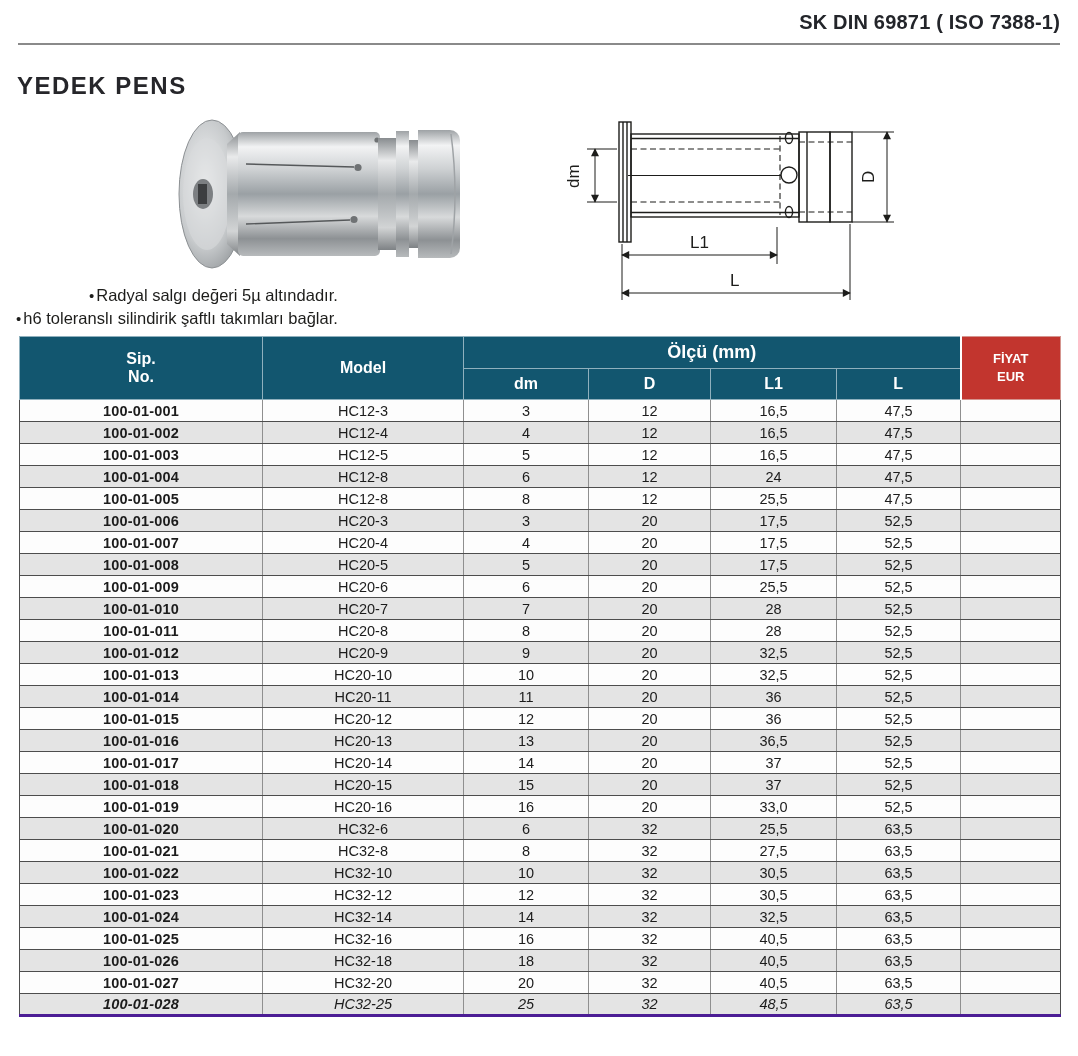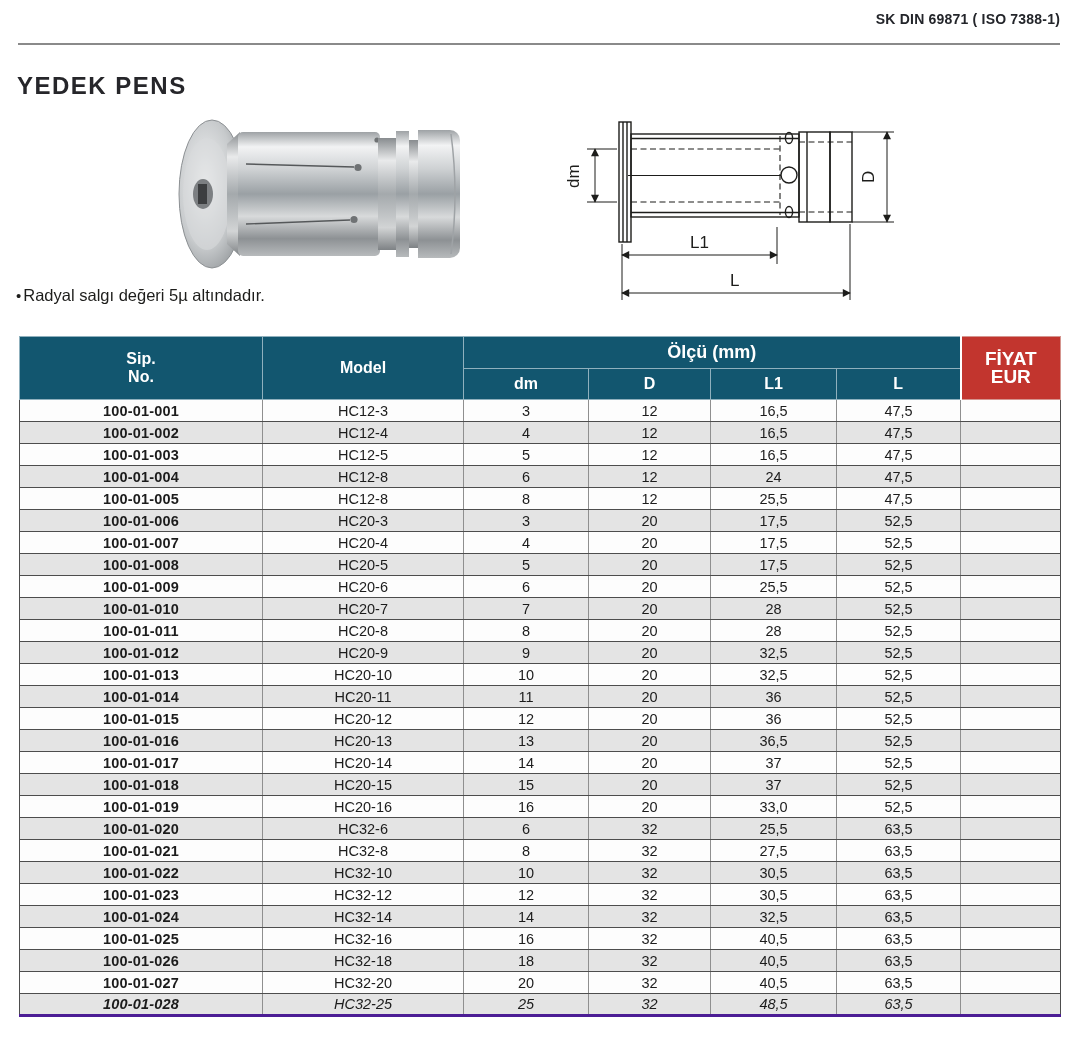--- a/index.html
+++ b/index.html
@@ -9,21 +9,21 @@
     --ink:#1d1d1b;
   }
   *{box-sizing:border-box;margin:0;padding:0;}
   html,body{background:#ffffff;}
   body{
     width:1078px;height:1056px;position:relative;overflow:hidden;
     font-family:"Liberation Sans",sans-serif;color:var(--ink);
   }
   .std-header{
     position:absolute;top:11px;right:18px;
-    font-size:14px;font-weight:bold;letter-spacing:.2px;color:#23252a;
+    font-size:20px;font-weight:bold;letter-spacing:.2px;color:#23252a;
   }
   .header-rule{
     position:absolute;top:43px;left:18px;width:1042px;
     border-top:2px solid #8a8a8a;
   }
   .page-title{
     position:absolute;top:72px;left:17px;
     font-size:24px;font-weight:bold;letter-spacing:1.5px;color:#26262a;
   }
   .product-photo{position:absolute;left:172px;top:110px;}
@@ -40,21 +40,21 @@
     font-family:"Liberation Sans",sans-serif;
   }
   thead th{
     background:var(--header-bg);color:#ffffff;font-weight:bold;
     border:1.5px solid #8fb0bd;
   }
   thead th.h-sip,thead th.h-model{font-size:16px;line-height:18px;}
   thead th.h-group{font-size:18px;height:32px;}
   thead tr.sub th{font-size:16px;height:31px;}
   thead th.h-price{
-    background:var(--price-bg);font-size:19px;line-height:18px;
+    background:var(--price-bg);font-size:13px;line-height:18px;
     border:1.5px solid #d5958f;border-left:2px solid #ffffff;
   }
   tbody td{
     height:22px;font-size:14.5px;color:#1c1c1c;
     border-top:1px solid #4d4d4d;border-bottom:1px solid #4d4d4d;
     border-left:1px solid #8f8f8f;border-right:1px solid #8f8f8f;
     background:#fdfdfd;
   }
   tbody td:first-child{border-left:1px solid #4d4d4d;}
   tbody td:last-child{border-right:1px solid #4d4d4d;}
@@ -165,20 +165,23 @@
     <text x="128" y="146">L1</text>
     <text x="168" y="184">L</text>
     <text transform="rotate(-90 312 81)" x="312" y="81">D</text>
   </g>
 </svg>
 
 <div class="notes">
   <div class="note-item">
     <span class="bullet">•</span><span>Radyal salgı değeri  5µ altındadır.</span>
   </div>
+  <div class="note-item">
+    <span class="bullet">•</span><span>h6 toleranslı silindirik şaftlı takımları bağlar.</span>
+  </div>
 </div>
 
 <table class="catalog">
   <colgroup>
     <col style="width:243px">
       <col style="width:201px">
       <col style="width:125px">
     <col style="width:122px">
       <col style="width:126px">
       <col style="width:124px">

